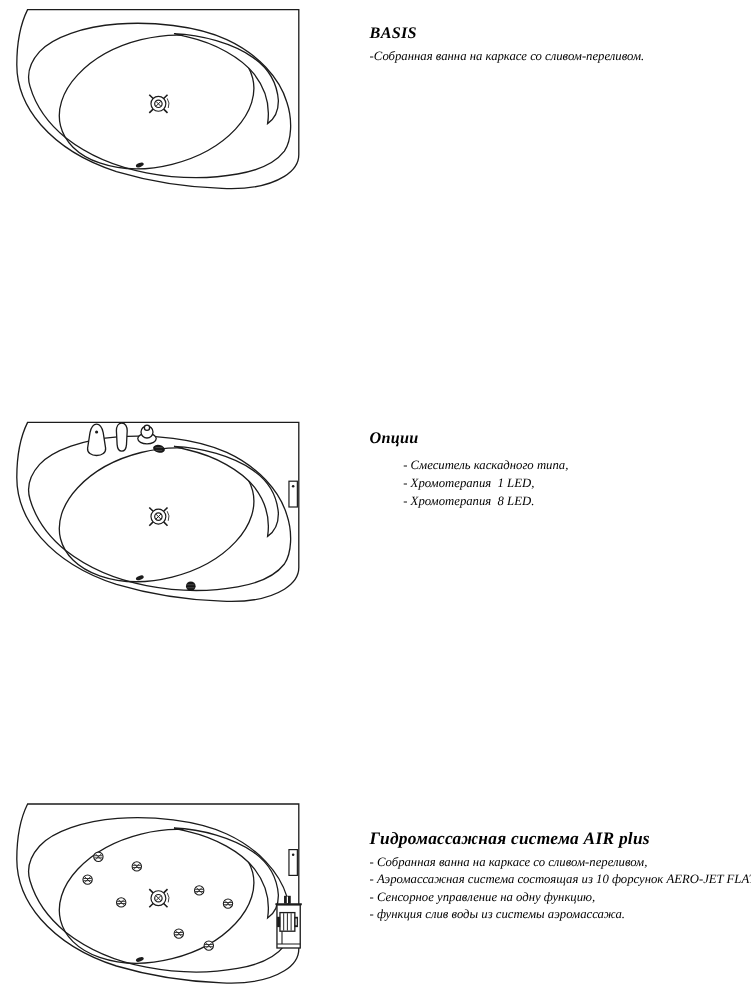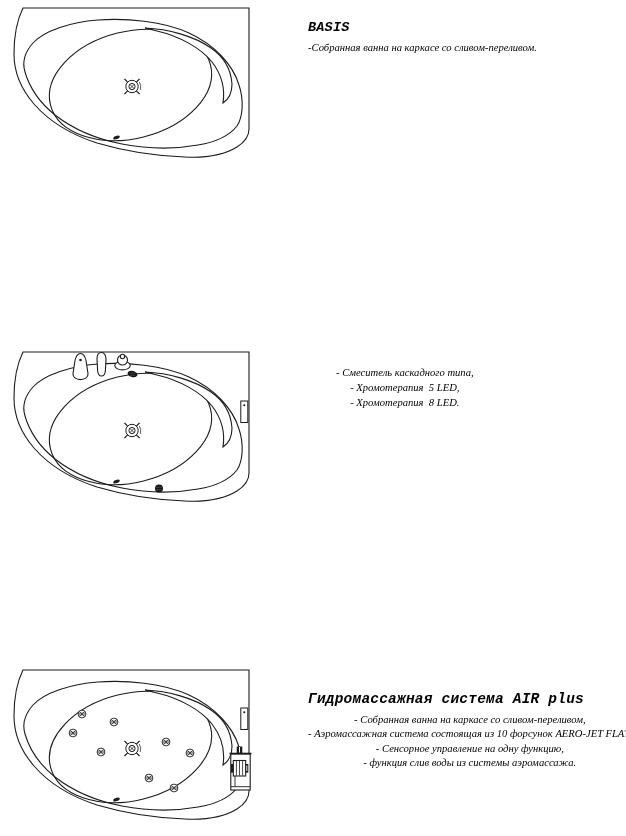--- a/index.html
+++ b/index.html
@@ -10,28 +10,28 @@
   .fig{position:absolute;left:8px;width:250px;height:160px;}
   #fig1{top:5px}
   #fig2{top:349px}
   #fig3{top:667px}
   .text-block{position:absolute;left:308px;}
   #tb1{top:20px}
   #tb2{top:357px}
   #tb3{top:691px}
   .section-title{
     font-style:italic;font-weight:bold;font-size:13.5px;line-height:16px;
-    letter-spacing:.2px;white-space:pre;font-family:Liberation Mono, monospace;
+    letter-spacing:.2px;white-space:pre;
   }
   #tb3 .section-title{font-size:14.5px;line-height:17px;}
   .lines{margin-top:4px;}
   #tb2 .lines{margin-top:8px;margin-left:28px;}
   #tb3 .lines{margin-top:5px;}
   .line{
-    font-style:italic;font-size:10.6px;line-height:15px;white-space:pre;text-align:center;
+    font-style:italic;font-size:10.6px;line-height:15px;white-space:pre;
   }
   #tb3 .line{line-height:14.4px;}
   svg{display:block;}
 </style>
 </head>
 <body>
 
 <svg width="0" height="0" style="position:absolute" aria-hidden="true">
   <defs>
     <g id="tub-base" stroke="#1c1c1c" fill="none" stroke-width="1.1">
@@ -93,23 +93,24 @@
       </g>
       <g>
         <circle cx="151" cy="139.5" r="4" fill="#161616" stroke="none"></circle>
         <path d="M148,138.3 L154,138.3 M148,140.8 L154,140.8" stroke="#6a6a6a" stroke-width="0.5"></path>
       </g>
       <use href="#side-box" transform="translate(236.3,52)"></use>
     </g>
   </svg>
 </div>
 <div class="text-block" id="tb2">
+  <div class="section-title">Опции</div>
   <div class="lines">
     <div class="line">- Смеситель каскадного типа,</div>
-    <div class="line">- Хромотерапия  5 LED,</div>
+    <div class="line">- Хромотерапия  1 LED,</div>
     <div class="line">- Хромотерапия  8 LED.</div>
   </div>
 </div>
 
 <div class="fig" id="fig3">
   <svg width="250" height="160" viewBox="0 0 250 160">
     <use href="#tub-base"></use>
     <g>
       <use href="#jet-sym" transform="translate(74,47)"></use>
       <use href="#jet-sym" transform="translate(106,55)"></use>

